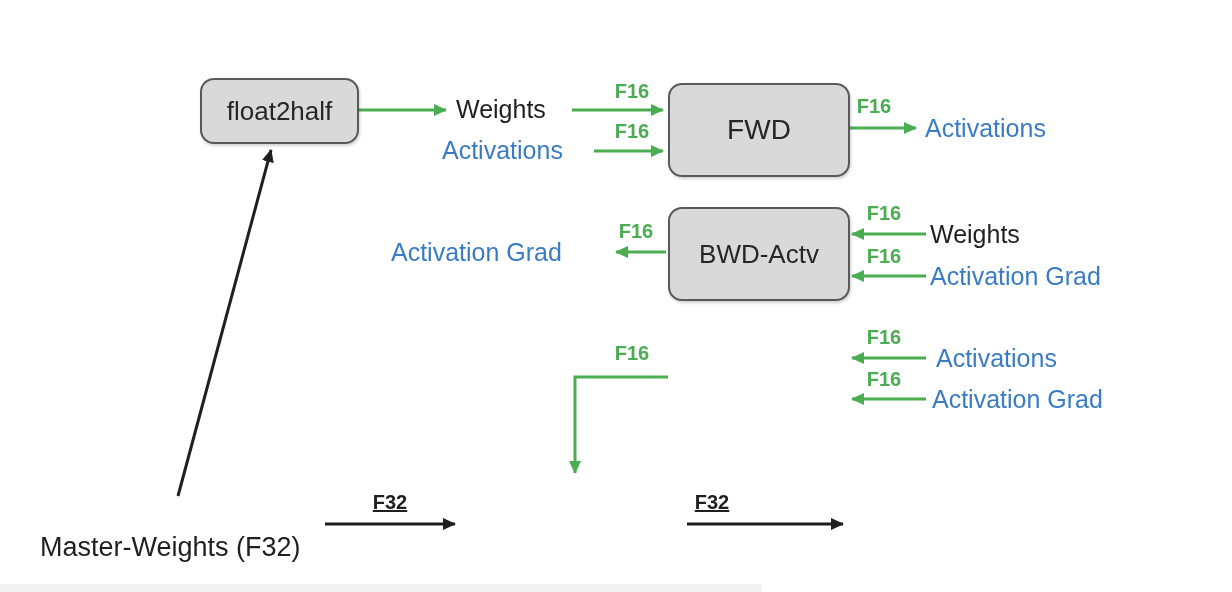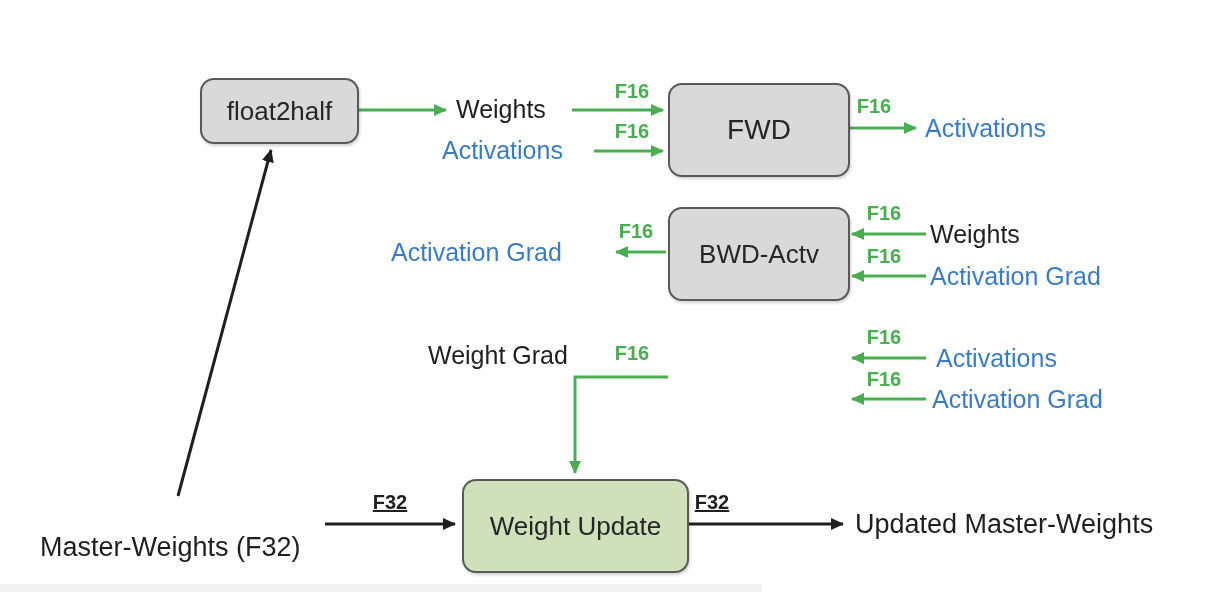--- a/index.html
+++ b/index.html
@@ -66,43 +66,40 @@
     <path class="ar-g" marker-end="url(#ah-g)" d="M926,399 L852,399"></path>
 
     <path class="ar-b" marker-end="url(#ah-b)" d="M178,496 L271,150"></path>
     <path class="ar-b" marker-end="url(#ah-b)" d="M325,524 L455,524"></path>
     <path class="ar-b" marker-end="url(#ah-b)" d="M687,524 L843,524"></path>
   </svg>
 
   <div class="node" style="left:200px;top:78px;width:155px;height:62px;">float2half</div>
   <div class="node" style="left:668px;top:83px;width:178px;height:90px;font-size:28px;">FWD</div>
   <div class="node" style="left:668px;top:207px;width:178px;height:90px;">BWD-Actv</div>
-  <div class="node green" style="left:462px;top:479px;width:223px;height:90px;">Weight Update</div>
 
   <div class="lbl" style="left:456px;top:95px;">Weights</div>
   <div class="lbl blue" style="left:442px;top:136px;">Activations</div>
   <div class="lbl blue" style="left:925px;top:114px;">Activations</div>
   <div class="f16" style="left:610px;top:81px;">F16</div>
   <div class="f16" style="left:610px;top:121px;">F16</div>
   <div class="f16" style="left:852px;top:96px;">F16</div>
 
   <div class="lbl blue" style="left:391px;top:238px;">Activation Grad</div>
   <div class="lbl" style="left:930px;top:220px;">Weights</div>
   <div class="lbl blue" style="left:930px;top:262px;">Activation Grad</div>
   <div class="f16" style="left:614px;top:221px;">F16</div>
   <div class="f16" style="left:862px;top:203px;">F16</div>
   <div class="f16" style="left:862px;top:246px;">F16</div>
 
-  <div class="lbl" style="left:428px;top:341px;">Weight Grad</div>
   <div class="lbl blue" style="left:936px;top:344px;">Activations</div>
   <div class="lbl blue" style="left:932px;top:385px;">Activation Grad</div>
   <div class="f16" style="left:610px;top:343px;">F16</div>
   <div class="f16" style="left:862px;top:327px;">F16</div>
   <div class="f16" style="left:862px;top:369px;">F16</div>
 
   <div class="lbl big" style="left:40px;top:532px;">Master-Weights (F32)</div>
-  <div class="lbl big" style="left:855px;top:509px;">Updated Master-Weights</div>
   <div class="f32" style="left:368px;top:492px;">F32</div>
   <div class="f32" style="left:690px;top:492px;">F32</div>
 
   <div class="strip" style="left:0;top:584px;width:762px;height:8px;"></div>
 
 </div>
 
 </body></html>

